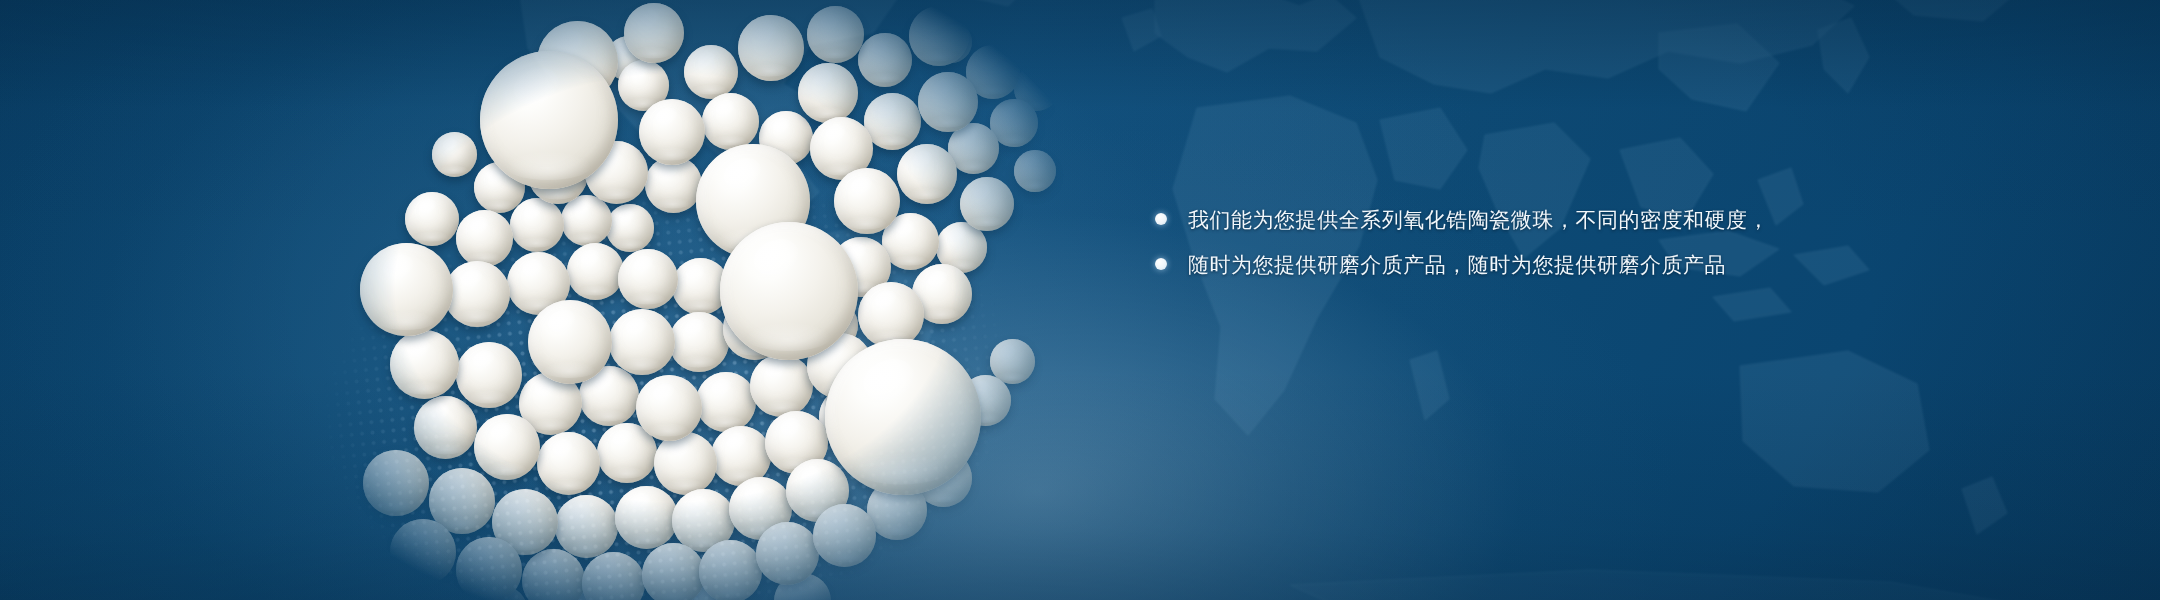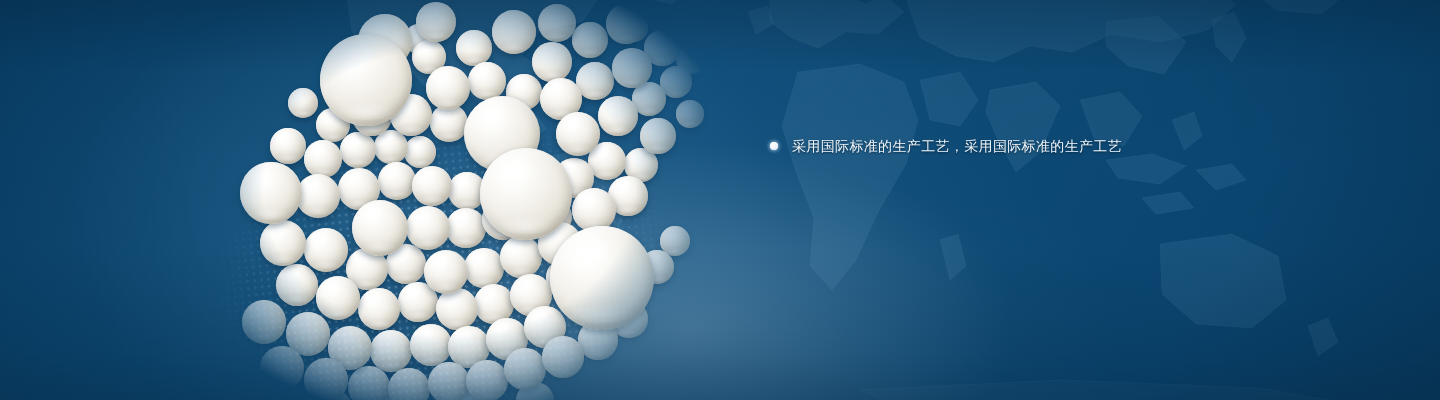--- a/index.html
+++ b/index.html
@@ -301,23 +301,24 @@
       <div class="bead" style="left: 500px; top: 14px; width: 28px; height: 28px; z-index: 28;"></div>
     </div>
 
   <div class="content">
 
 
     <ul class="bullets">
 
       <li class="bullet">
         <span class="bullet-dot"></span>
+        <span class="bullet-text">我们能为您提供全系列氧化锆陶瓷微珠，不同的密度和硬度，</span>
       </li>
 
 
       <li class="bullet">
         <span class="bullet-dot"></span>
-        <span class="bullet-text">采用国际标准的生产工艺，采用国际标准的生产工艺</span>
+        <span class="bullet-text">随时为您提供研磨介质产品，随时为您提供研磨介质产品</span>
       </li>
 
     </ul>
   </div>
 </div>
 
 </body></html>

